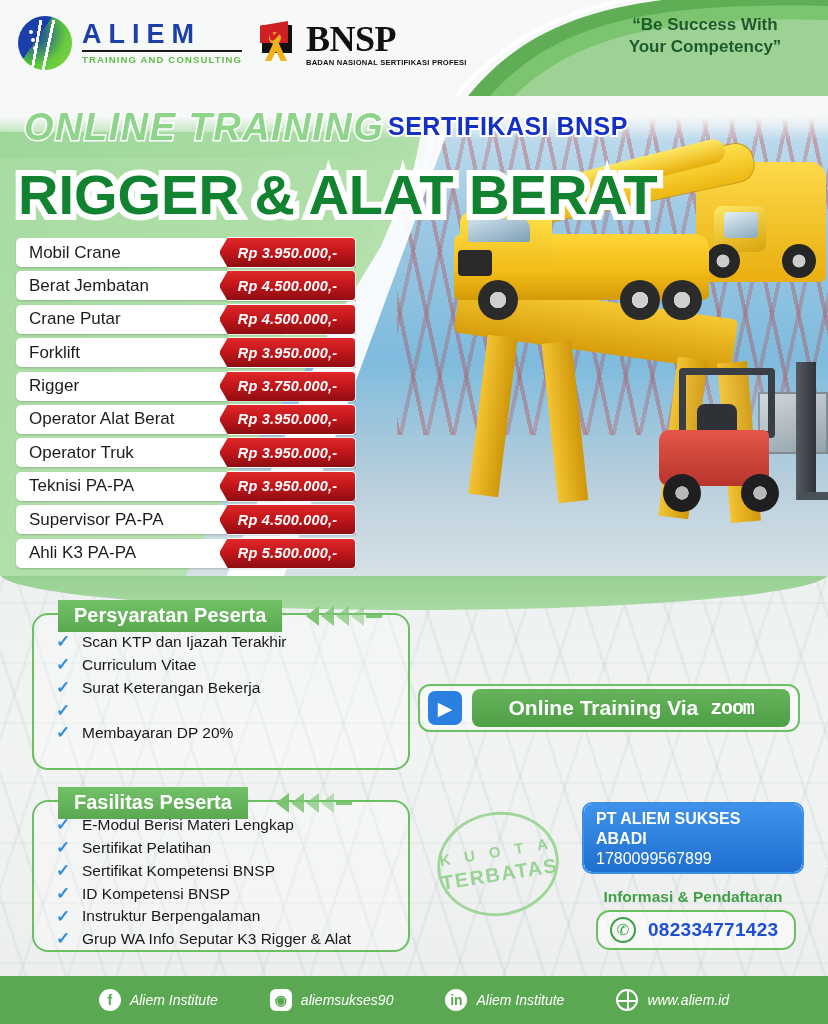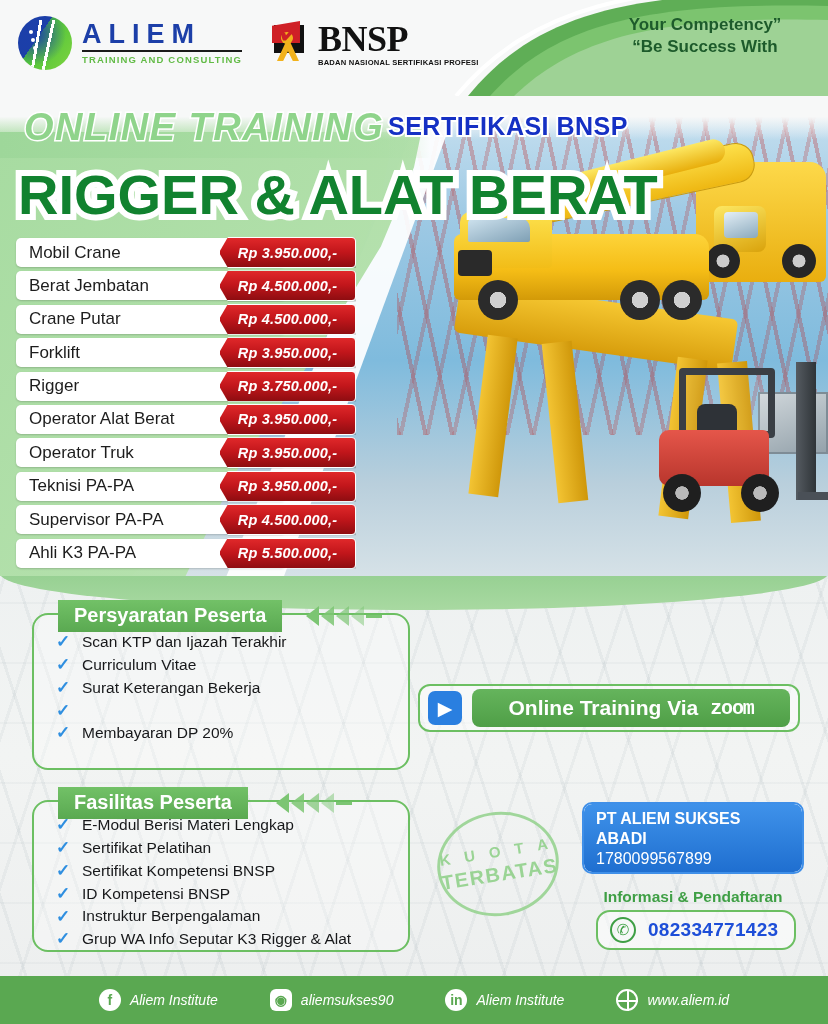--- a/index.html
+++ b/index.html
@@ -24,21 +24,21 @@
     background: #f7f8f8;
     z-index: 6;
   }
   .header-curve {
     position: absolute; right: 0; top: 0;
     width: 400px; height: 96px;
     overflow: hidden;
   }
   .logos {
     position: absolute; left: 18px; top: 16px;
-    display: flex; align-items: center; gap: 28px;
+    display: flex; align-items: center; gap: 16px;
     z-index: 8;
   }
   .logo-aliem { display: flex; align-items: center; gap: 10px; }
   .aliem-mark {
     width: 54px; height: 54px; border-radius: 50%;
     background: radial-gradient(circle at 32% 34%, #1c3faa 0%, #1330 60%),
                 linear-gradient(125deg,#1b3fa8 0%, #1b3fa8 38%, #4cc23a 38%, #7fd43f 100%);
     position: relative; overflow: hidden;
   }
   .aliem-mark::after{
@@ -493,22 +493,22 @@
           <span class="bnsp-check">✓</span>
         </div>
         <div class="bnsp-text">
           <div class="bnsp-word">BNSP</div>
           <div class="bnsp-sub">BADAN NASIONAL SERTIFIKASI PROFESI</div>
         </div>
       </div>
     </div>
 
     <div class="tagline">
+      <div>“Be Success With</div>
       <div>Your Competency”</div>
-      <div>“Be Success With</div>
     </div>
   </div>
 
   <div class="hero">
     <div class="hero-sky"></div>
 
     <div class="equip">
       <div class="gantry">
         <span class="gantry-beam"></span>
         <span class="gantry-leg gl1"></span>

